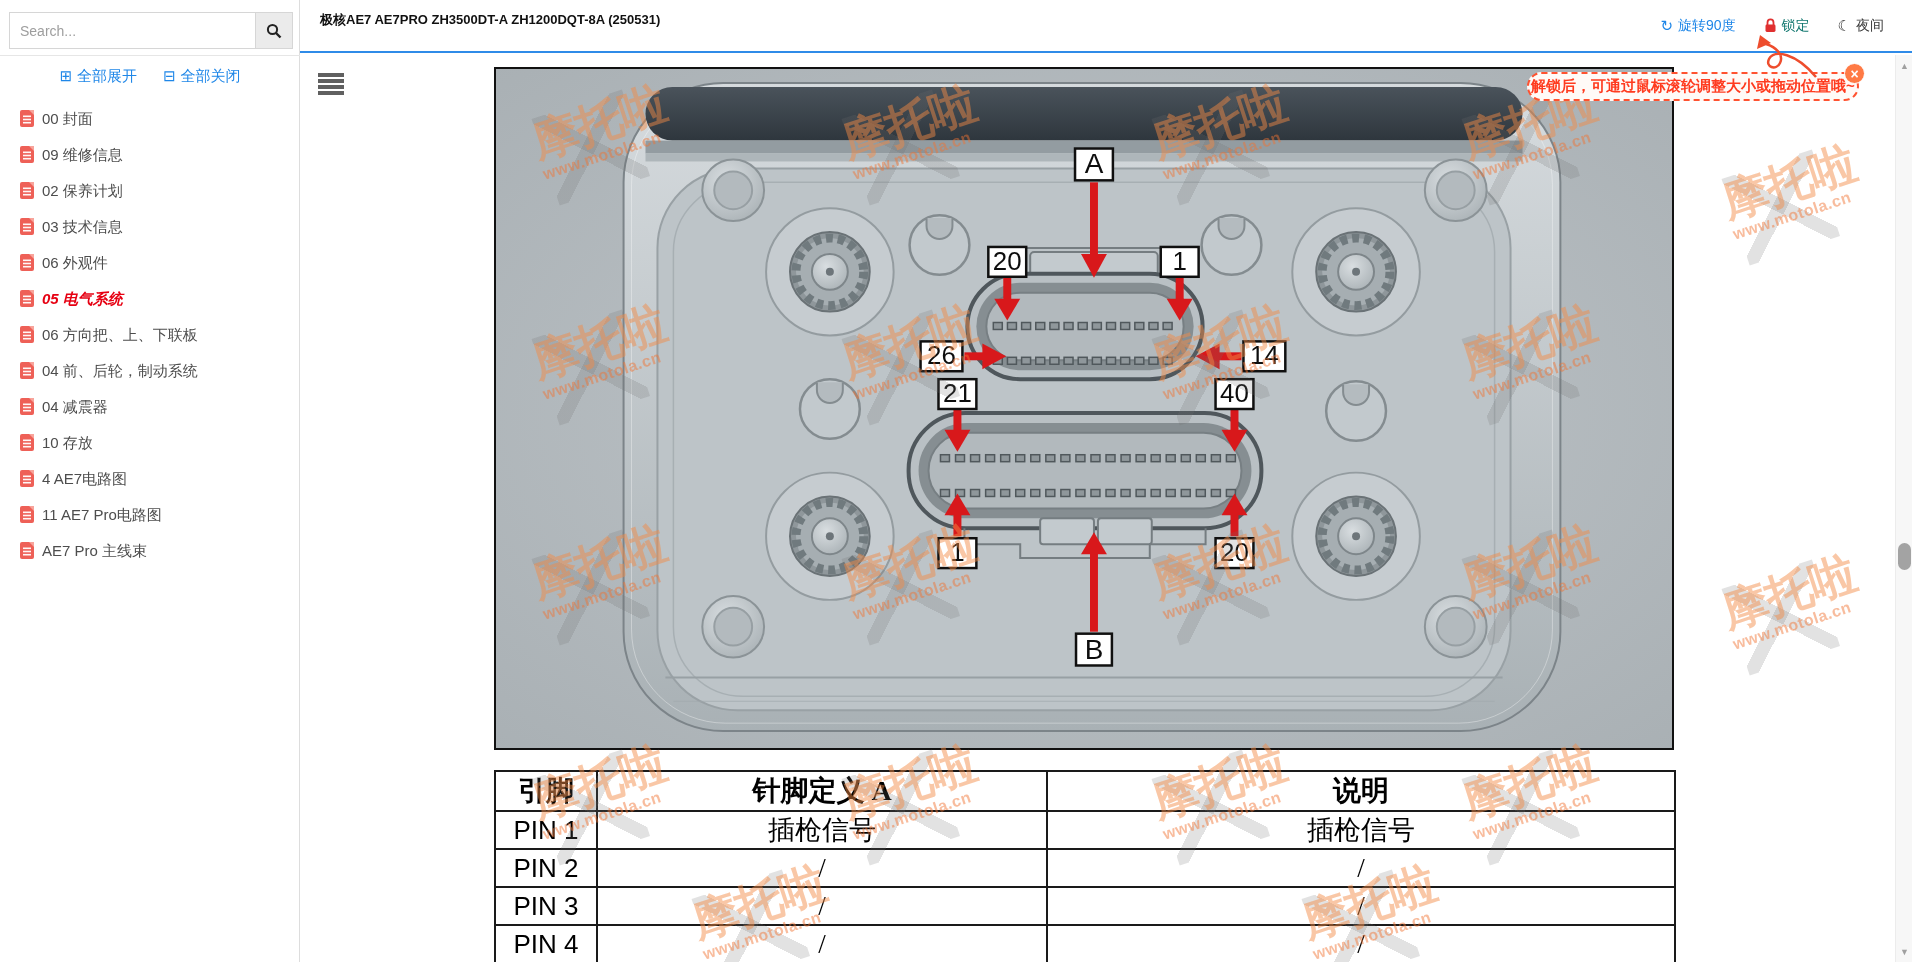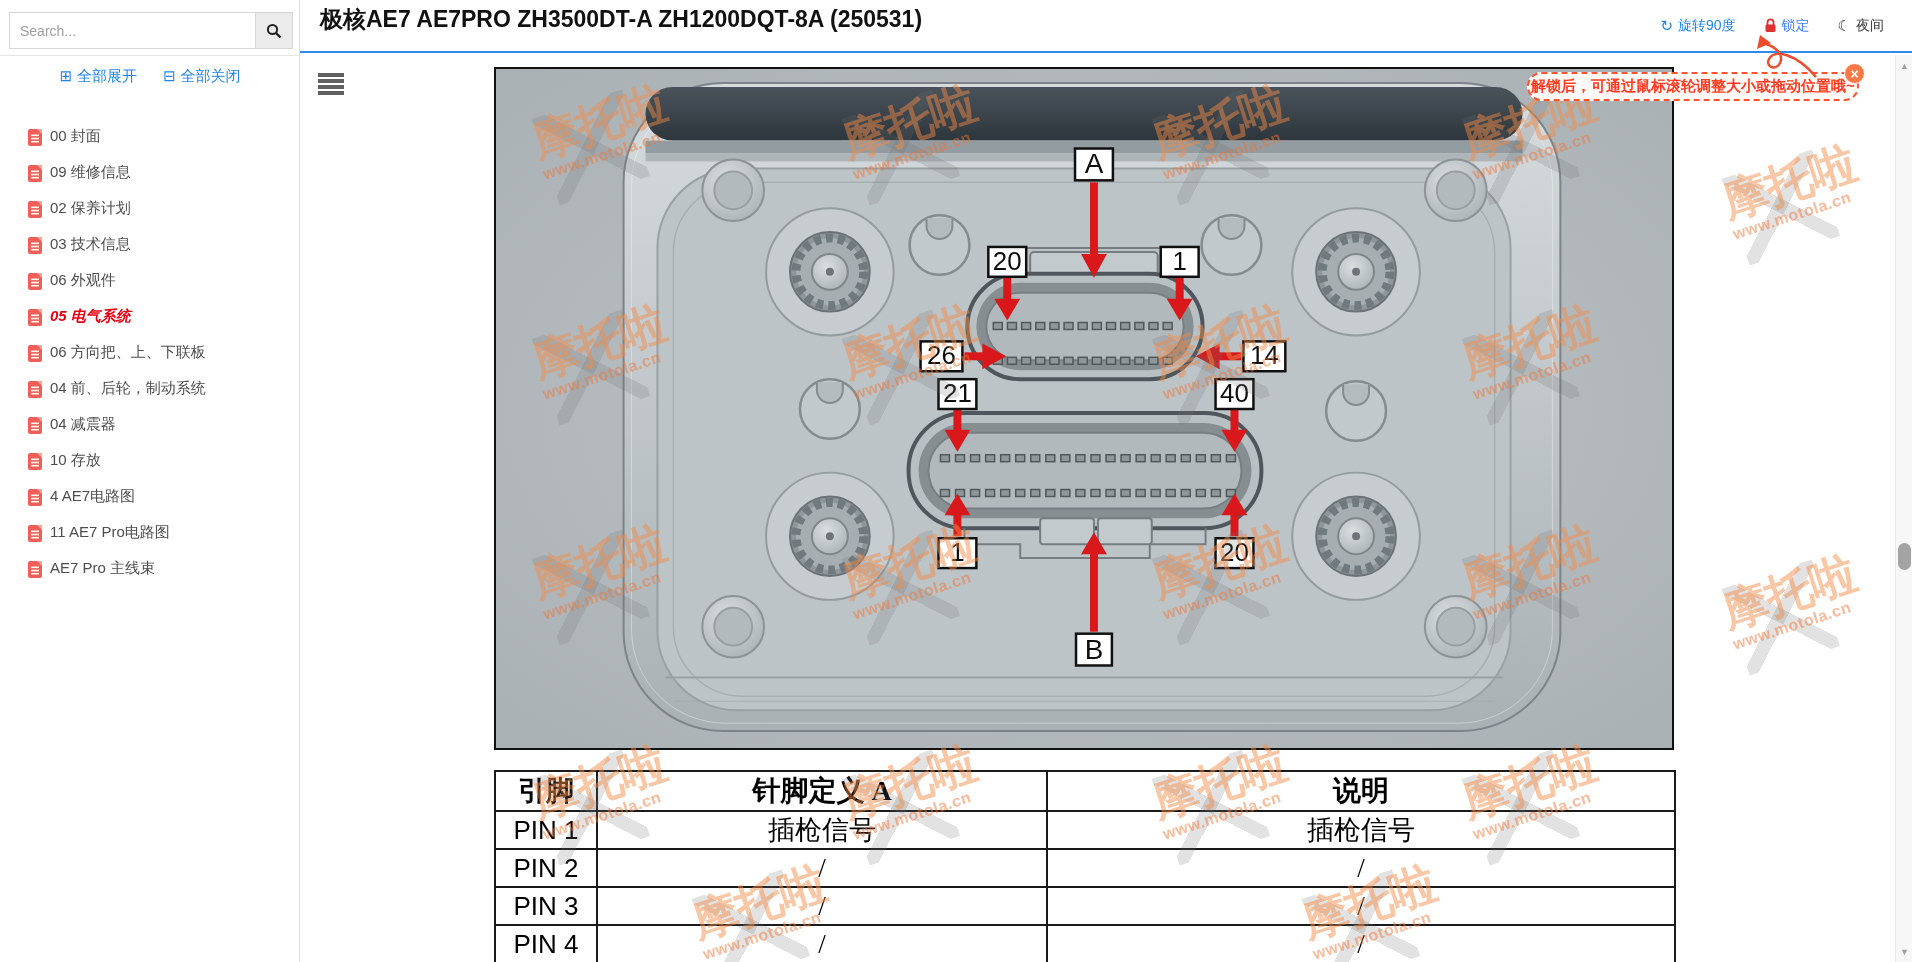--- a/index.html
+++ b/index.html
@@ -18,35 +18,35 @@
     background:#ebebeb; border:1px solid #d6d6d6; display:flex; align-items:center;
     justify-content:center; cursor:pointer; }
   .sidebar-divider { position:absolute; left:0; top:55px; width:300px; height:0;
     border-top:1px solid #e6e6e6; }
   .tree-links { position:absolute; left:0; top:62px; width:300px; height:28px;
     display:flex; align-items:center; justify-content:center; gap:26px;
     color:#1f87e8; font-size:15px; }
   .tree-link { display:flex; align-items:center; gap:5px; cursor:pointer; }
   .tree-link .glyph { font-size:15px; }
   .tree { position:absolute; left:0; top:110px; width:300px; }
-  .tree-item { height:36px; display:flex; align-items:flex-end; padding-left:28px;
+  .tree-item { height:36px; display:flex; align-items:flex-start; padding-left:20px;
     font-size:15px; color:#4d4d4d; cursor:pointer; white-space:nowrap; }
   .tree-item .doc-ic { margin-right:8px; flex:0 0 auto; }
   .tree-item.active { color:#e60012; font-weight:bold;font-style:italic; }
 
   
   .app-header { position:absolute; left:300px; top:0; width:1612px; height:53px;
     background:#fff; border-bottom:2px solid #2f8be8; z-index:12; }
   .page-title { position:absolute; left:20px; top:0; height:39px; display:flex;
-    align-items:center; font-size:23px; font-weight:bold; color:#111; }
+    align-items:center; font-size:13px; font-weight:bold; color:#111; }
   .header-actions { position:absolute; right:28px; top:0; height:51px;
     display:flex; align-items:center; gap:28px; font-size:14px; }
   .action { display:flex; align-items:center; gap:5px; cursor:pointer; }
   .action.rotate { color:#1f87e8; }
-  .action.lock   { color:#3b82f6;justify-content:center; }
+  .action.lock   { color:#0f766e;justify-content:center; }
   .action.night  { color:#3a3a3a; }
   .action .glyph { font-size:15px; line-height:1; }
 
   
   .content { position:absolute; left:301px; top:55px; width:1594px; height:907px;
     background:#fff; z-index:1; }
   .hamburger { position:absolute; left:318px; top:73px; width:26px; height:22px;
     display:flex; flex-direction:column; justify-content:space-between; cursor:pointer; z-index:3;}
   .hamburger i { display:block; height:3.5px; background:#606060; }
 

